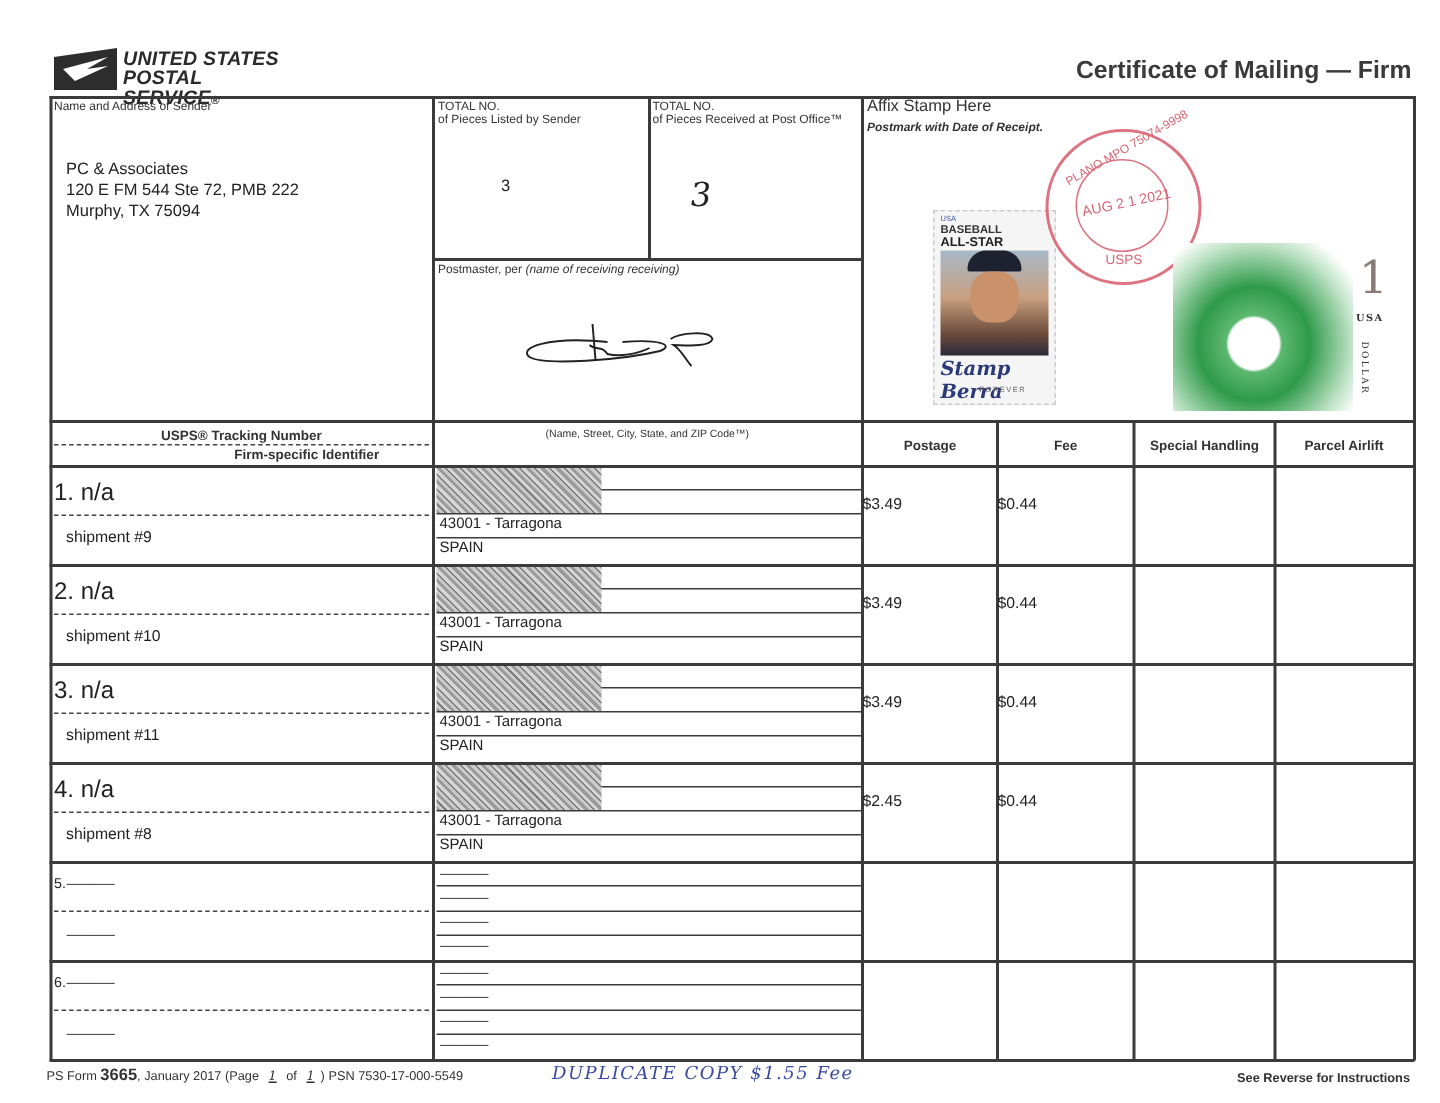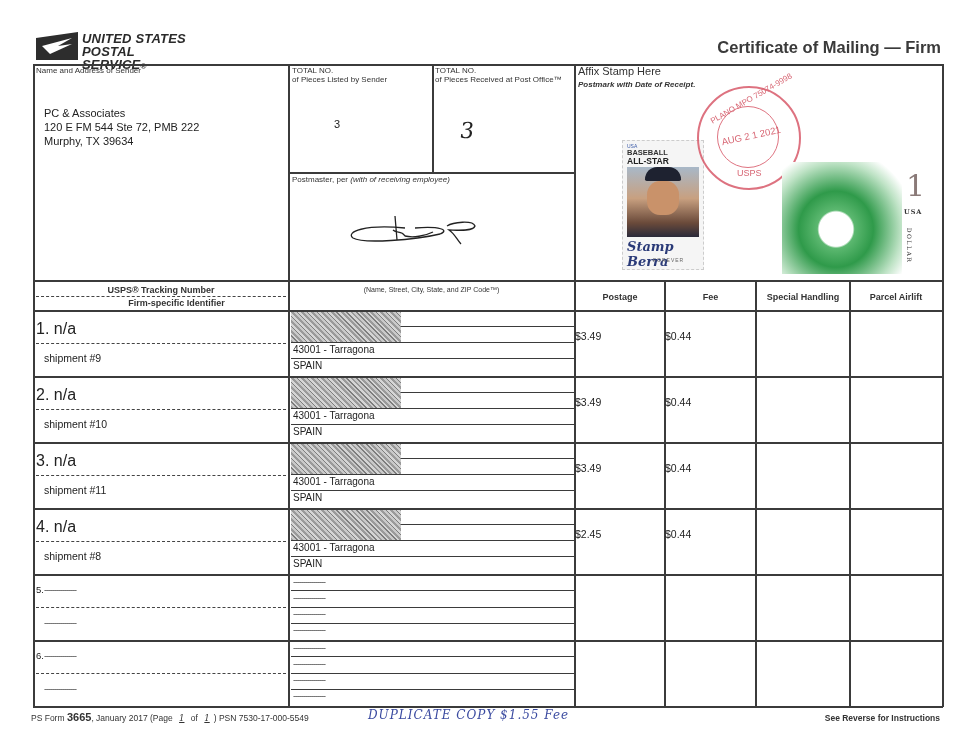--- a/index.html
+++ b/index.html
@@ -58,36 +58,36 @@
 <div class="grid-line" style="left:288px;top:64px;width:1.5px;height:643px;"></div>
 <div class="grid-line" style="left:574px;top:64px;width:1.5px;height:643px;"></div>
 <div class="grid-line" style="left:432px;top:64px;width:1.5px;height:108px;"></div>
 <div class="grid-line" style="left:288px;top:172px;width:287px;height:1.5px;"></div>
 <div class="grid-line" style="left:33px;top:280px;width:910px;height:2px;"></div>
 
 <div class="lbl" style="left:36px;top:66px;">Name and Address of Sender</div>
 <div class="abs sender">
   <div>PC &amp; Associates</div>
   <div>120 E FM 544 Ste 72, PMB 222</div>
-  <div>Murphy, TX 39634</div>
+  <div>Murphy, TX 75094</div>
 </div>
 
 <div class="lbl" style="left:292px;top:66px;">
   <div>TOTAL NO.</div>
   <div>of Pieces Listed by Sender</div>
 </div>
 <div class="abs" style="left:334px;top:118px;font-size:11px;">3</div>
 <div class="lbl" style="left:435px;top:66px;">
   <div>TOTAL NO.</div>
   <div>of Pieces Received at Post Office™</div>
 </div>
 <div class="abs hand" style="left:460px;top:118px;font-size:22px;color:#222;transform:skewX(-8deg);">3</div>
 
 <div class="lbl" style="left:292px;top:175px;">
-  <span>Postmaster, per</span> <i>(with of receiving employee)</i>
+  <span>Postmaster, per</span> <i>(name of receiving receiving)</i>
 </div>
 <svg class="abs" style="left:345px;top:210px;" width="150" height="40" viewBox="0 0 150 40">
   <path d="M60,18 C20,14 0,22 8,28 C18,34 70,30 95,24 C105,20 95,16 70,18" stroke="#222" fill="none" stroke-width="1.3"></path>
   <path d="M50,6 L52,30 M48,20 C52,24 56,20 60,26 C68,28 80,26 88,22" stroke="#222" fill="none" stroke-width="1.3"></path>
   <path d="M102,16 C108,12 128,10 130,16 C128,22 110,20 104,20 C110,24 112,30 116,34" stroke="#222" fill="none" stroke-width="1.3"></path>
 </svg>
 
 <div class="abs stamp-area-title">Affix Stamp Here</div>
 <div class="abs stamp-area-sub">Postmark with Date of Receipt.</div>
 
@@ -112,21 +112,21 @@
 
 <div class="abs" style="left:782px;top:162px;width:150px;height:114px;">
   <div style="position:absolute;left:0;top:0;width:120px;height:112px;background:radial-gradient(ellipse at 45% 60%,#ffffff 0 18%,#5cb870 20%,#2f9a4a 40%,#bfe3c6 70%,#ffffff 85%);"></div>
   <div style="position:absolute;left:124px;top:6px;font-size:30px;color:#8a7a78;font-family:'DejaVu Serif',serif;">1</div>
   <div style="position:absolute;left:122px;top:46px;font-size:6.5px;font-weight:bold;letter-spacing:1px;color:#333;font-family:'DejaVu Serif',serif;">USA</div>
   <div style="position:absolute;left:110px;top:80px;font-size:6px;letter-spacing:1.5px;color:#333;transform:rotate(90deg);font-family:'DejaVu Serif',serif;">DOLLAR</div>
 </div>
 
 <div class="th" style="left:34px;top:285px;width:254px;">USPS® Tracking Number</div>
 <div class="dash-h" style="left:36px;top:296px;width:250px;"></div>
-<div class="th" style="left:34px;top:298px;width:285px;">Firm-specific Identifier</div>
+<div class="th" style="left:34px;top:298px;width:285px;padding-left:28px;">Firm-specific Identifier</div>
 <div class="th" style="left:289px;top:286px;width:285px;">
   <div class="th-sub">(Name, Street, City, State, and ZIP Code™)</div>
 </div>
 <div class="th" style="left:575px;top:292px;width:90px;">Postage</div>
 <div class="th" style="left:665px;top:292px;width:91px;">Fee</div>
 <div class="th" style="left:756px;top:292px;width:94px;">Special Handling</div>
 <div class="th" style="left:850px;top:292px;width:92px;">Parcel Airlift</div>
 
 <div class="grid-line" style="left:664px;top:280px;width:1.5px;height:427px;"></div>
 <div class="grid-line" style="left:755px;top:280px;width:1.5px;height:427px;"></div>

